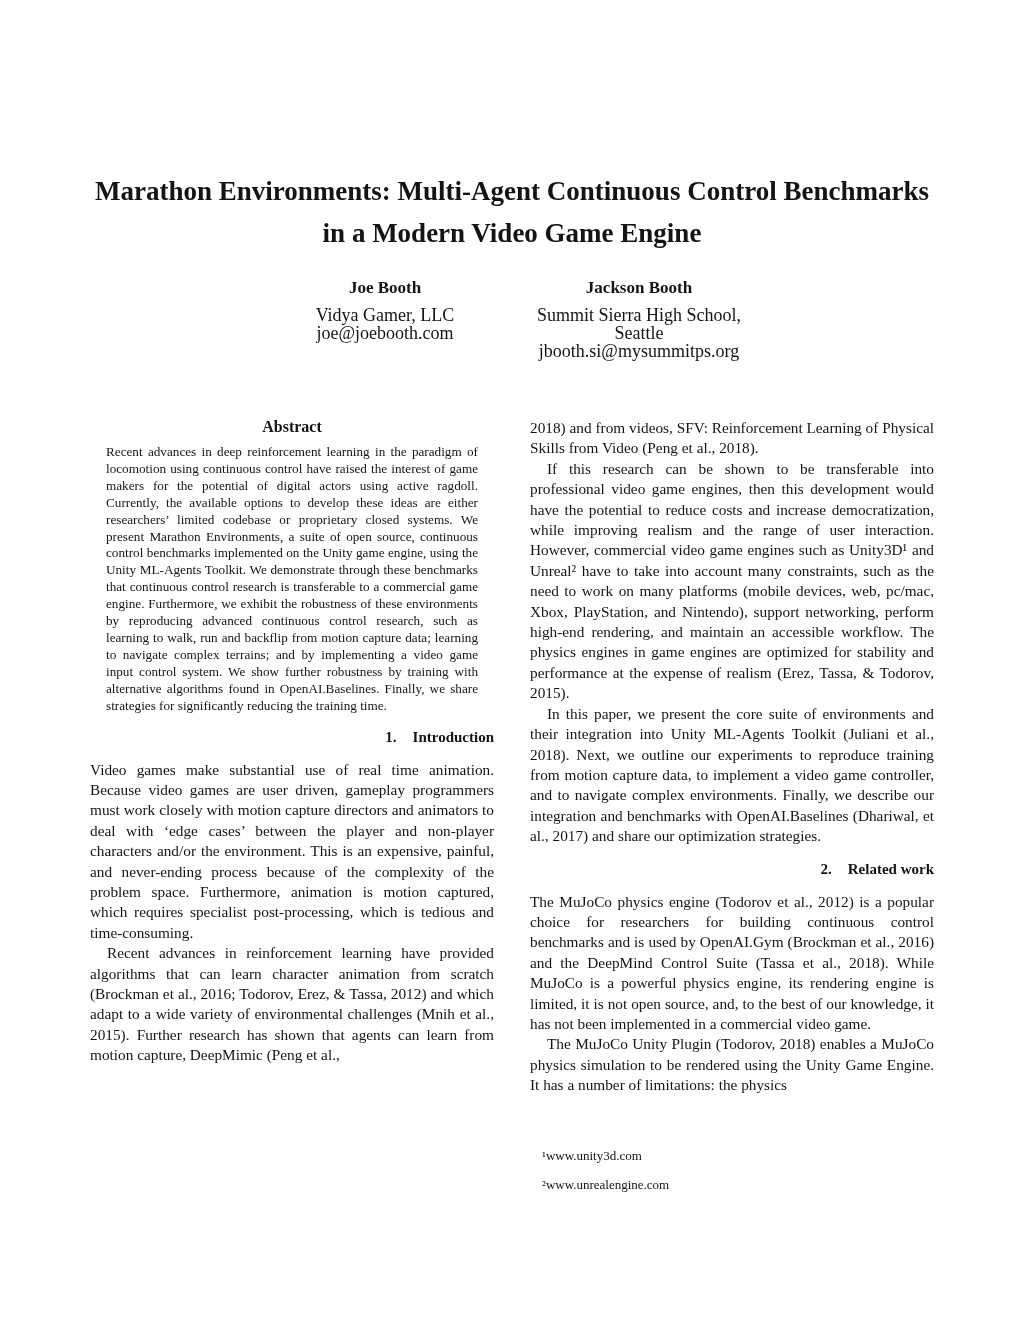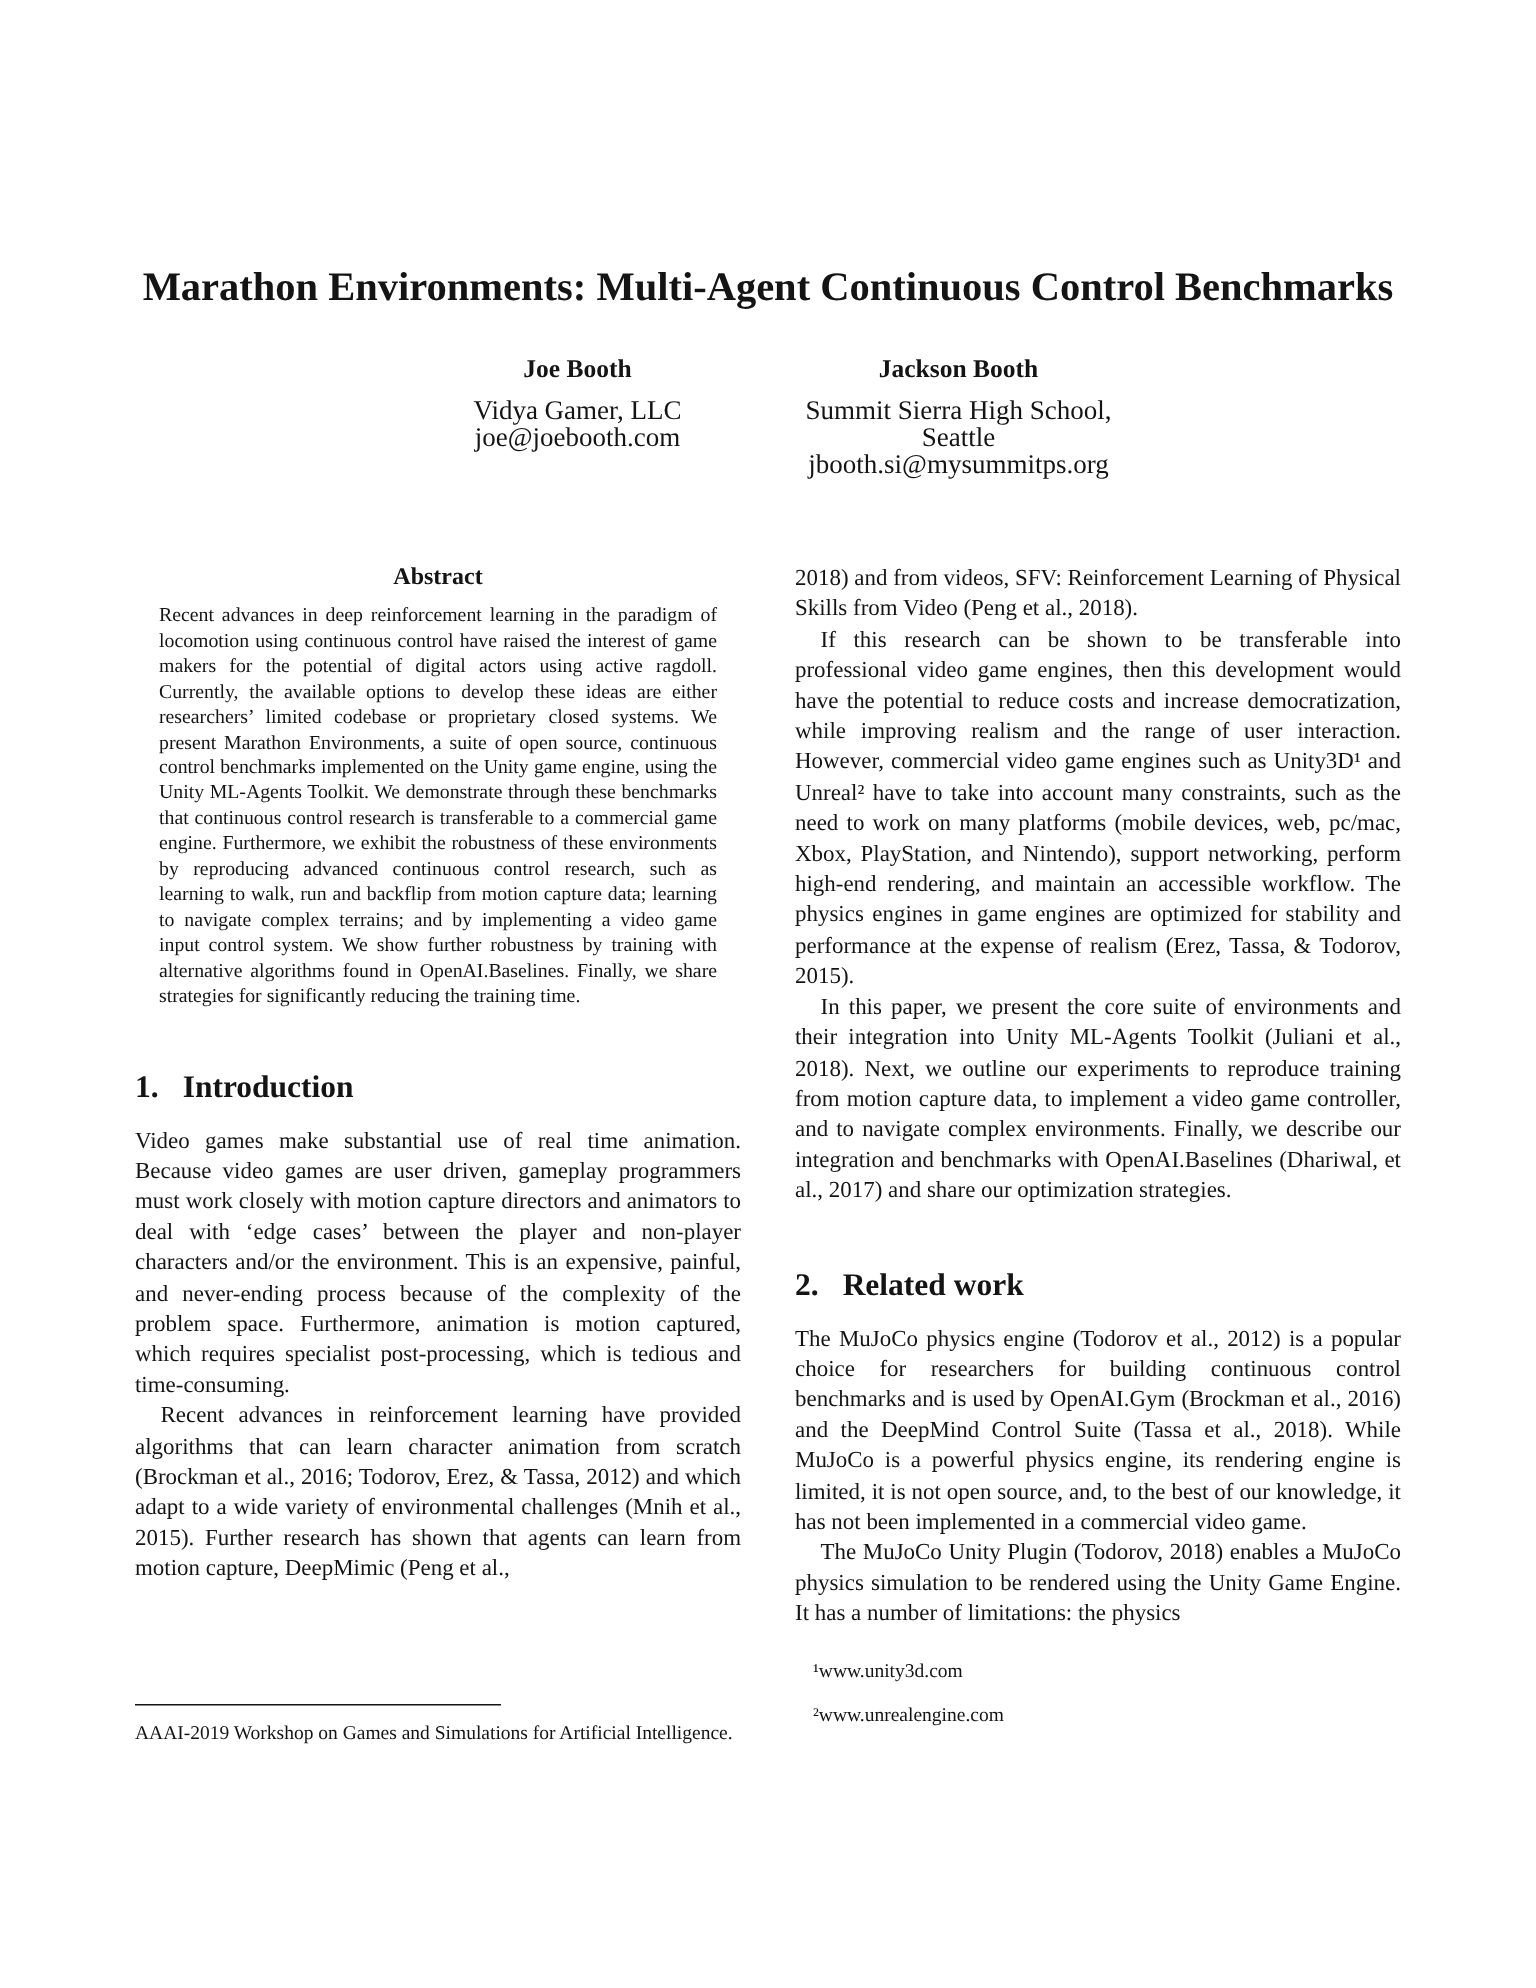--- a/index.html
+++ b/index.html
@@ -65,23 +65,23 @@
     font-weight: bold;
   }
   .abstext {
     margin: 0;
     padding: 0 16px;
     font-size: 13.2px;
     line-height: 16.9px;
     text-align: justify;
   }
   .secheading {
-    margin: 39px 0 14px 0;
-    text-align: left;
-    font-size: 21px;
+    margin: 14px 0 14px 0;
+    text-align: right;
+    font-size: 15px;
     font-weight: bold;
   }
   .secheading .secnum { margin-right: 16px; }
   .bodypara {
     margin: 0;
     font-size: 15.3px;
     line-height: 20.4px;
     text-align: justify;
   }
   .bodypara.indent { text-indent: 17px; }
@@ -112,20 +112,21 @@
   }
 </style>
 </head>
 <body>
 
 <div class="page">
 
   <header class="titleblock">
     <h1 class="paper-title">
       <span class="tline">Marathon Environments: Multi-Agent Continuous Control Benchmarks</span>
+      <span class="tline">in a Modern Video Game Engine</span>
     </h1>
     <div class="authors">
       <div class="author">
         <div class="aname">Joe Booth</div>
         <div class="aaff">Vidya Gamer, LLC</div>
         <div class="aemail">joe@joebooth.com</div>
       </div>
       <div class="author">
         <div class="aname">Jackson Booth</div>
         <div class="aaff">Summit Sierra High School, Seattle</div>
@@ -139,24 +140,20 @@
     <section class="col">
       <h2 class="absheading">Abstract</h2>
       <p class="abstext">Recent advances in deep reinforcement learning in the paradigm of locomotion using continuous control have raised the interest of game makers for the potential of digital actors using active ragdoll. Currently, the available options to develop these ideas are either researchers’ limited codebase or proprietary closed systems. We present Marathon Environments, a suite of open source, continuous control benchmarks implemented on the Unity game engine, using the Unity ML-Agents Toolkit. We demonstrate through these benchmarks that continuous control research is transferable to a commercial game engine. Furthermore, we exhibit the robustness of these environments by reproducing advanced continuous control research, such as learning to walk, run and backflip from motion capture data; learning to navigate complex terrains; and by implementing a video game input control system. We show further robustness by training with alternative algorithms found in OpenAI.Baselines. Finally, we share strategies for significantly reducing the training time.</p>
 
       <h3 class="secheading">
         <span class="secnum">1.</span><span>Introduction</span>
       </h3>
       <p class="bodypara">Video games make substantial use of real time animation. Because video games are user driven, gameplay programmers must work closely with motion capture directors and animators to deal with ‘edge cases’ between the player and non-player characters and/or the environment. This is an expensive, painful, and never-ending process because of the complexity of the problem space. Furthermore, animation is motion captured, which requires specialist post-processing, which is tedious and time-consuming.</p>
       <p class="bodypara indent">Recent advances in reinforcement learning have provided algorithms that can learn character animation from scratch (Brockman et al., 2016; Todorov, Erez, &amp; Tassa, 2012) and which adapt to a wide variety of environmental challenges (Mnih et al., 2015). Further research has shown that agents can learn from motion capture, DeepMimic (Peng et al.,</p>
 
-      <div class="footnote-left">
-        <div class="fnrule"></div>
-        <p class="fntext">AAAI-2019 Workshop on Games and Simulations for Artificial Intelligence.</p>
-      </div>
     </section>
 
     <section class="col">
       <p class="bodypara">2018) and from videos, SFV: Reinforcement Learning of Physical Skills from Video (Peng et al., 2018).</p>
       <p class="bodypara indent">If this research can be shown to be transferable into professional video game engines, then this development would have the potential to reduce costs and increase democratization, while improving realism and the range of user interaction. However, commercial video game engines such as Unity3D¹ and Unreal² have to take into account many constraints, such as the need to work on many platforms (mobile devices, web, pc/mac, Xbox, PlayStation, and Nintendo), support networking, perform high-end rendering, and maintain an accessible workflow. The physics engines in game engines are optimized for stability and performance at the expense of realism (Erez, Tassa, &amp; Todorov, 2015).</p>
       <p class="bodypara indent">In this paper, we present the core suite of environments and their integration into Unity ML-Agents Toolkit (Juliani et al., 2018). Next, we outline our experiments to reproduce training from motion capture data, to implement a video game controller, and to navigate complex environments. Finally, we describe our integration and benchmarks with OpenAI.Baselines (Dhariwal, et al., 2017) and share our optimization strategies.</p>
 
       <h3 class="secheading">
         <span class="secnum">2.</span><span>Related work</span>
       </h3>

